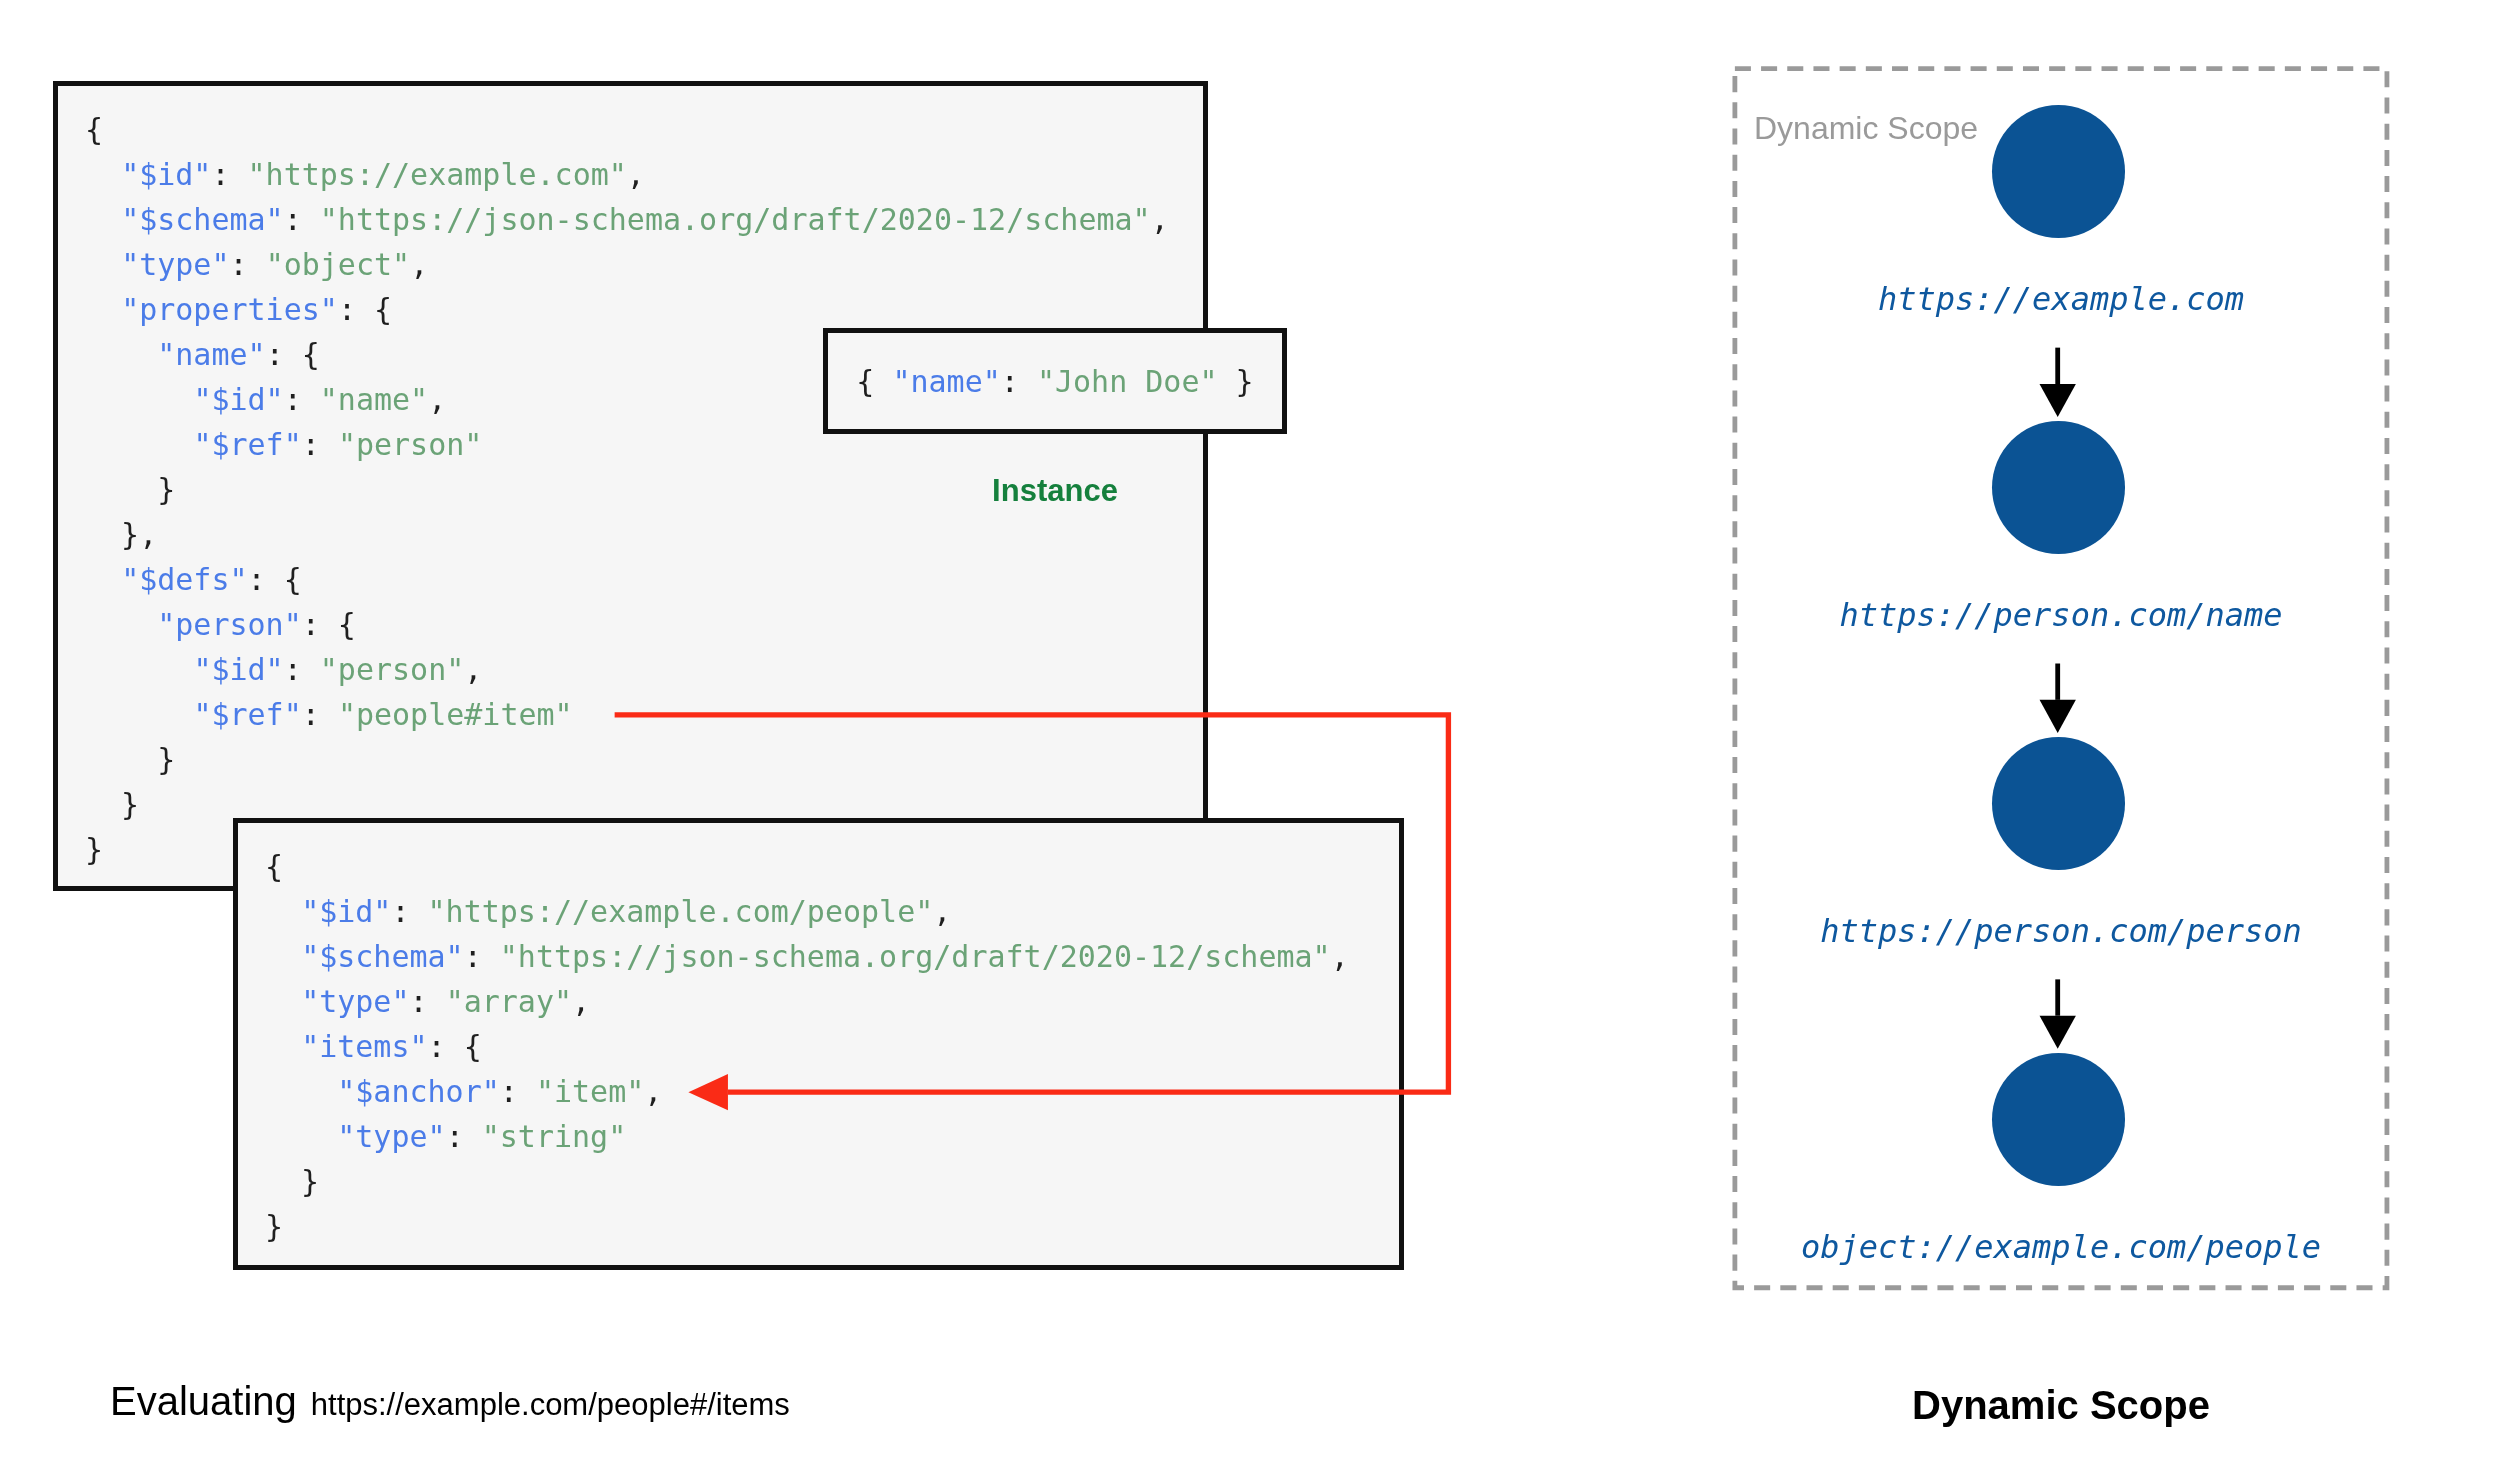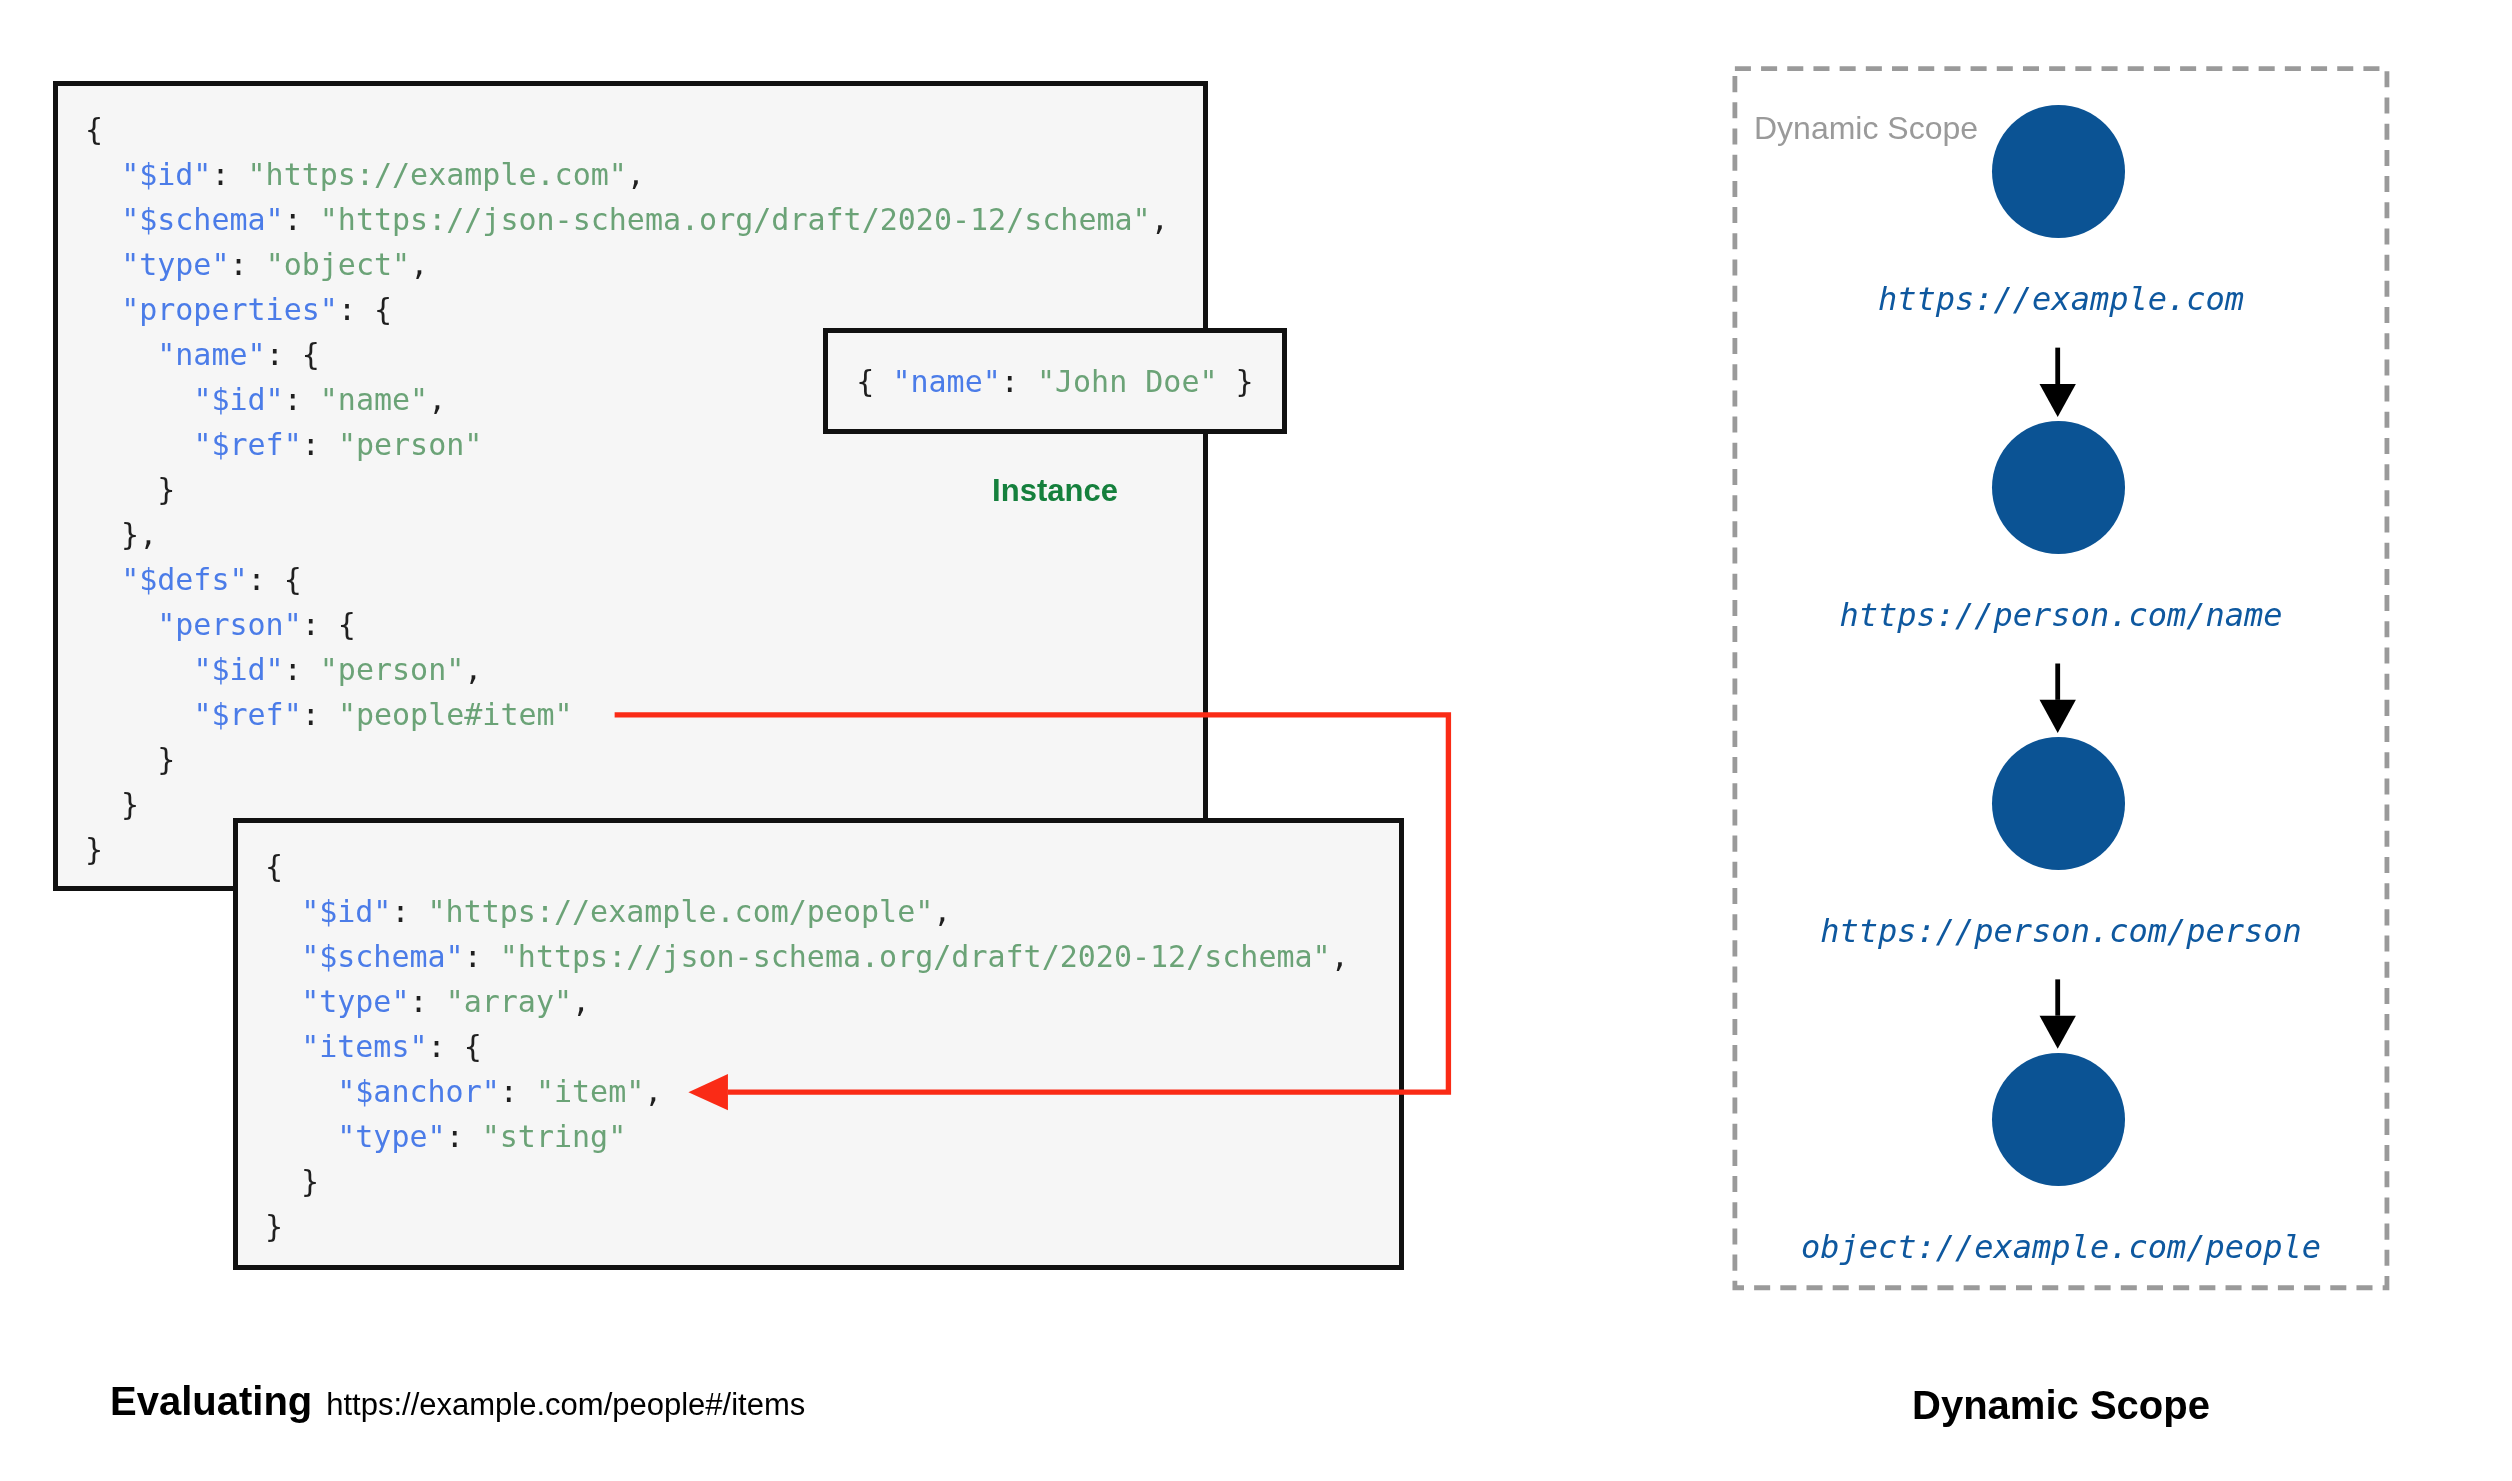--- a/index.html
+++ b/index.html
@@ -35,21 +35,21 @@
   #scope-watermark{position:absolute;left:1754px;top:110px;font-size:32px;
                    color:var(--gray-label-color);z-index:4;}
   .scope-circle{position:absolute;left:1992px;width:133px;height:133px;border-radius:50%;
                 background:var(--node-fill);z-index:4;}
   .scope-url{position:absolute;left:1735px;width:652px;text-align:center;
              font-family:"DejaVu Sans Mono",monospace;font-size:32px;line-height:45px;
              color:var(--url-color);z-index:4;font-style:italic;}
 
   #caption-left{position:absolute;left:110px;top:1379px;display:flex;align-items:baseline;
                 gap:14px;z-index:4;}
-  #caption-left .cap-bold{font-weight:bold;font-size:40px;color:#000;}
+  #caption-left .cap-bold{font-weight:normal;font-size:40px;color:#000;}
   #caption-left .cap-mono{font-family:Liberation Sans, sans-serif;font-size:31px;color:#000;}
   #caption-right{position:absolute;left:1735px;top:1383px;width:652px;text-align:center;
                  font-weight:bold;font-size:40px;color:#000;z-index:4;}
 
   #overlay{position:absolute;left:0;top:0;width:2512px;height:1482px;z-index:10;
            pointer-events:none;}
   .red-line{stroke:var(--red-arrow-color);stroke-width:10;fill:none;}
   .red-head{fill:var(--red-arrow-color);}
   .dash-rect{stroke:var(--gray-label-color);stroke-width:9;fill:none;stroke-dasharray:30 19;}
   .black-shaft{stroke:var(--arrow-black);stroke-width:9;}

